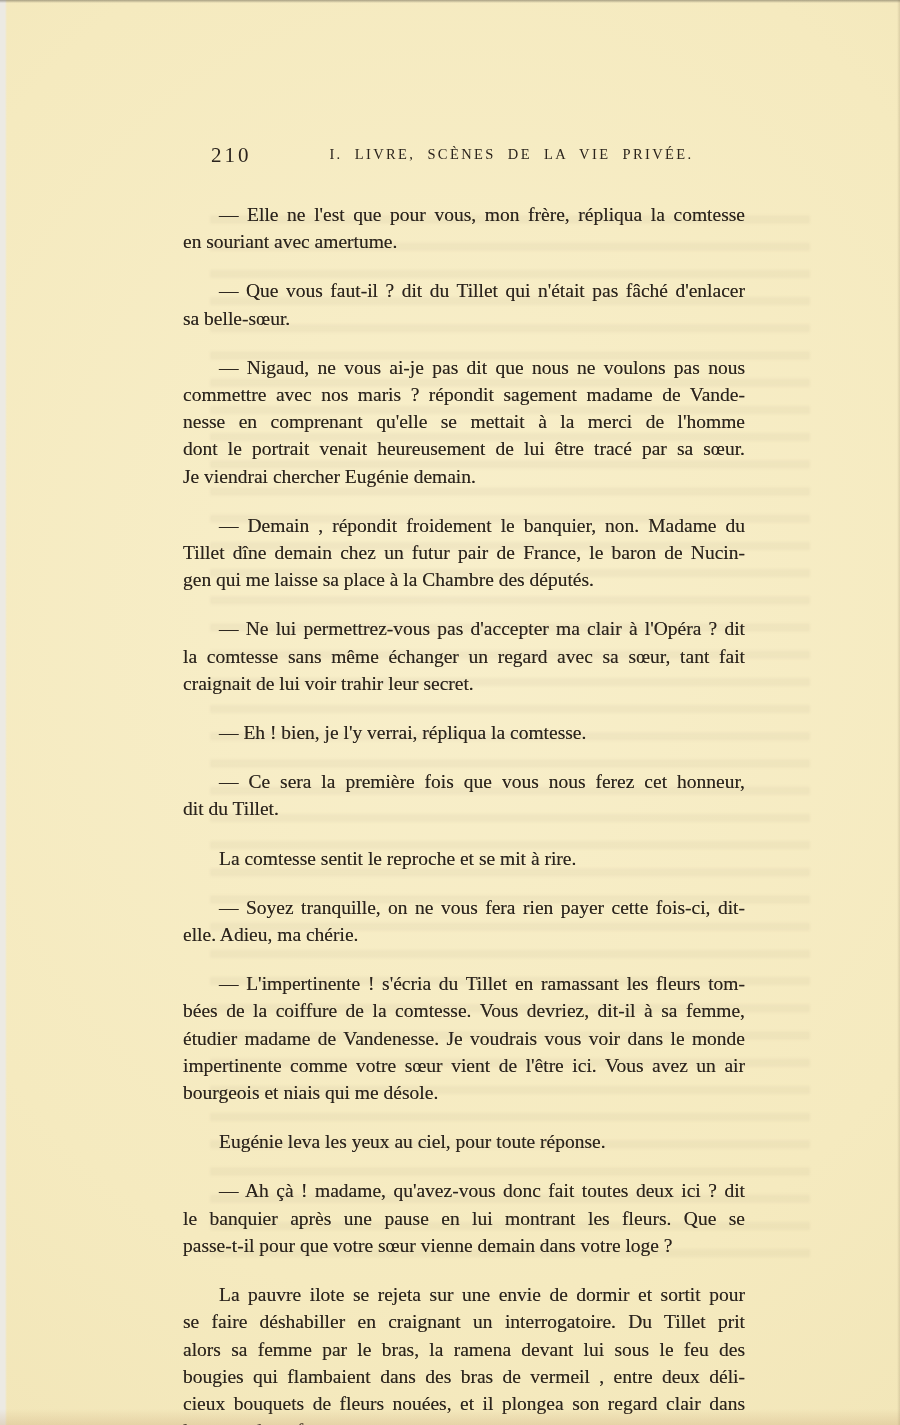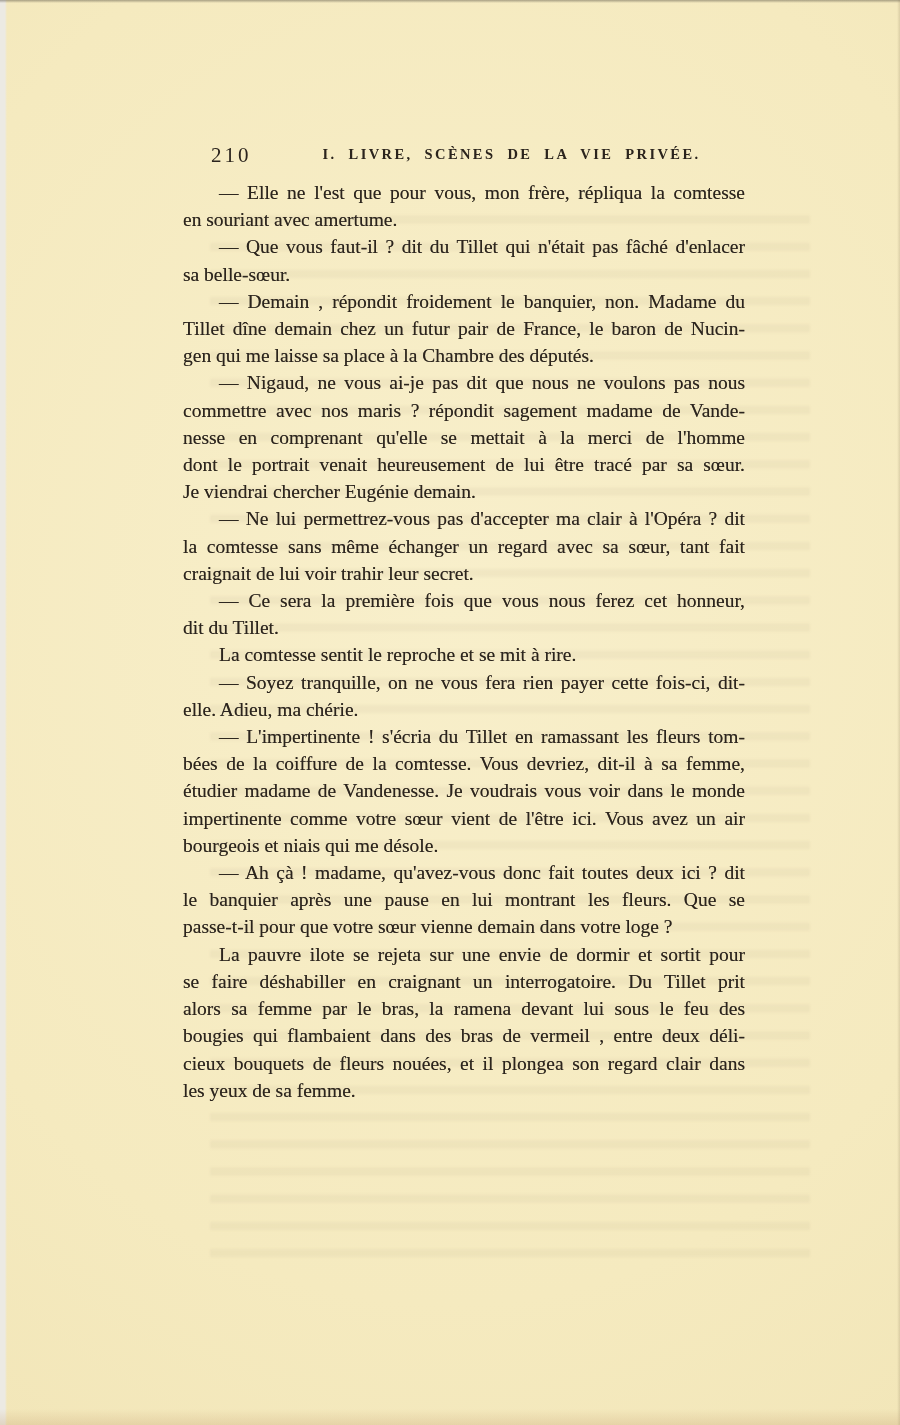--- a/index.html
+++ b/index.html
@@ -36,34 +36,34 @@
   }
   
   .header{position:absolute;left:183px;top:143px;width:562px;height:26px;}
   .pagenum{
     position:absolute;left:28px;top:0;
     font-size:21px;letter-spacing:3px;font-weight:400;
   }
   .runtitle{
     position:absolute;left:95px;right:0;top:3px;
     text-align:center;
-    font-size:14.5px;font-weight:700;
+    font-size:14.5px;font-weight:400;
     letter-spacing:2.4px;word-spacing:6px;
     white-space:nowrap;
   }
   
   .textblock{
     position:absolute;left:183px;top:179px;width:562px;
     font-size:19.5px;line-height:27.2px;
     text-shadow:0 0 .5px rgba(43,36,29,.55);
   }
   .para{margin:0;padding:0;}
   .line{display:block;text-align:justify;text-align-last:justify;white-space:normal;}
   .line.last{text-align-last:left;}
-  .para .line:first-child{text-indent:36px;}
+  .para .line:first-child{text-indent:36px;margin-top:22px;}
 </style>
 </head>
 <body>
 
 <div class="scan">
   <div class="ghost"></div>
 
   <div class="header">
     <span class="pagenum">210</span>
     <span class="runtitle">I. LIVRE, SCÈNES DE LA VIE PRIVÉE.</span>
@@ -72,53 +72,59 @@
   <div class="textblock">
       <p class="para">
         <span class="line">— Elle ne l'est que pour vous, mon frère, répliqua la comtesse</span>
         <span class="line last">en souriant avec amertume.</span>
       </p>
       <p class="para">
         <span class="line">— Que vous faut-il ? dit du Tillet qui n'était pas fâché d'enlacer</span>
         <span class="line last">sa belle-sœur.</span>
       </p>
       <p class="para">
-        <span class="line">— Demain , répondit froidement le banquier, non. Madame du</span>
-        <span class="line">Tillet dîne demain chez un futur pair de France, le baron de Nucin-</span>
-        <span class="line last">gen qui me laisse sa place à la Chambre des députés.</span>
-      </p>
-      <p class="para">
         <span class="line">— Nigaud, ne vous ai-je pas dit que nous ne voulons pas nous</span>
         <span class="line">commettre avec nos maris ? répondit sagement madame de Vande-</span>
         <span class="line">nesse en comprenant qu'elle se mettait à la merci de l'homme</span>
         <span class="line">dont le portrait venait heureusement de lui être tracé par sa sœur.</span>
         <span class="line last">Je viendrai chercher Eugénie demain.</span>
       </p>
       <p class="para">
+        <span class="line">— Demain , répondit froidement le banquier, non. Madame du</span>
+        <span class="line">Tillet dîne demain chez un futur pair de France, le baron de Nucin-</span>
+        <span class="line last">gen qui me laisse sa place à la Chambre des députés.</span>
+      </p>
+      <p class="para">
         <span class="line">— Ne lui permettrez-vous pas d'accepter ma clair à l'Opéra ? dit</span>
         <span class="line">la comtesse sans même échanger un regard avec sa sœur, tant fait</span>
         <span class="line last">craignait de lui voir trahir leur secret.</span>
+      </p>
+      <p class="para">
+        <span class="line last">— Eh ! bien, je l'y verrai, répliqua la comtesse.</span>
       </p>
       <p class="para">
         <span class="line">— Ce sera la première fois que vous nous ferez cet honneur,</span>
         <span class="line last">dit du Tillet.</span>
       </p>
       <p class="para">
         <span class="line last">La comtesse sentit le reproche et se mit à rire.</span>
       </p>
       <p class="para">
         <span class="line">— Soyez tranquille, on ne vous fera rien payer cette fois-ci, dit-</span>
         <span class="line last">elle. Adieu, ma chérie.</span>
       </p>
       <p class="para">
         <span class="line">— L'impertinente ! s'écria du Tillet en ramassant les fleurs tom-</span>
         <span class="line">bées de la coiffure de la comtesse. Vous devriez, dit-il à sa femme,</span>
         <span class="line">étudier madame de Vandenesse. Je voudrais vous voir dans le monde</span>
         <span class="line">impertinente comme votre sœur vient de l'être ici. Vous avez un air</span>
         <span class="line last">bourgeois et niais qui me désole.</span>
+      </p>
+      <p class="para">
+        <span class="line last">Eugénie leva les yeux au ciel, pour toute réponse.</span>
       </p>
       <p class="para">
         <span class="line">— Ah çà ! madame, qu'avez-vous donc fait toutes deux ici ? dit</span>
         <span class="line">le banquier après une pause en lui montrant les fleurs. Que se</span>
         <span class="line last">passe-t-il pour que votre sœur vienne demain dans votre loge ?</span>
       </p>
       <p class="para">
         <span class="line">La pauvre ilote se rejeta sur une envie de dormir et sortit pour</span>
         <span class="line">se faire déshabiller en craignant un interrogatoire. Du Tillet prit</span>
         <span class="line">alors sa femme par le bras, la ramena devant lui sous le feu des</span>

